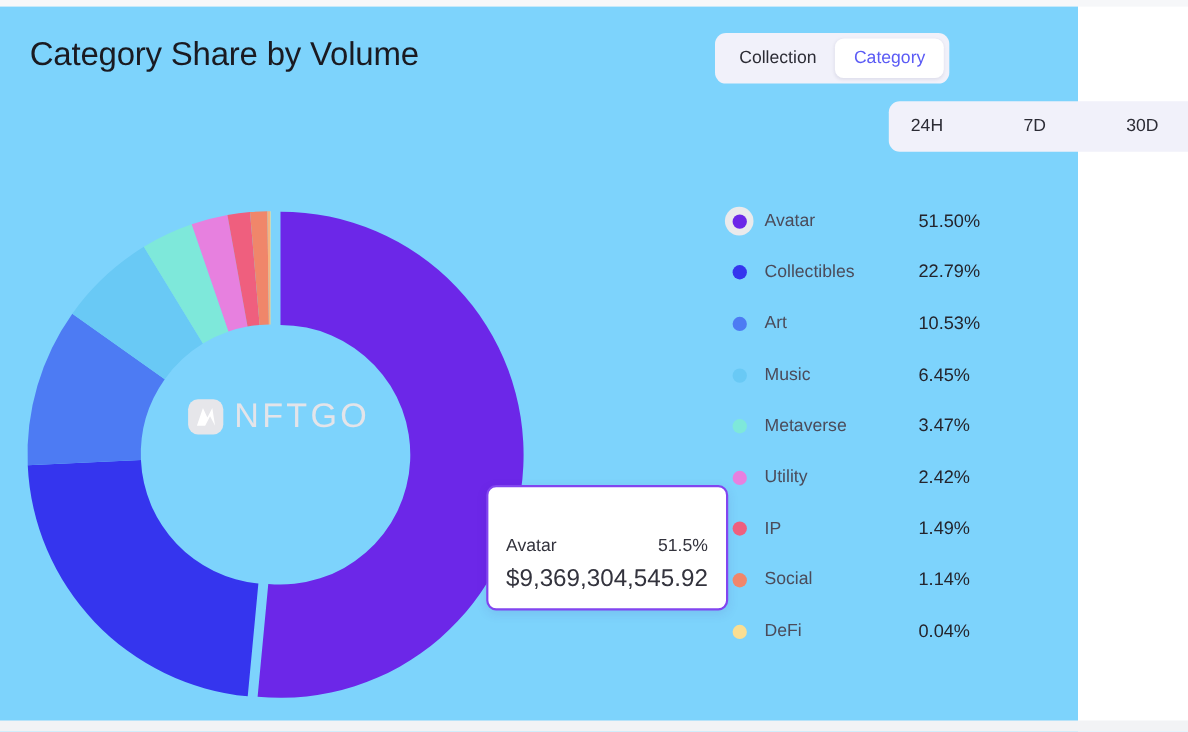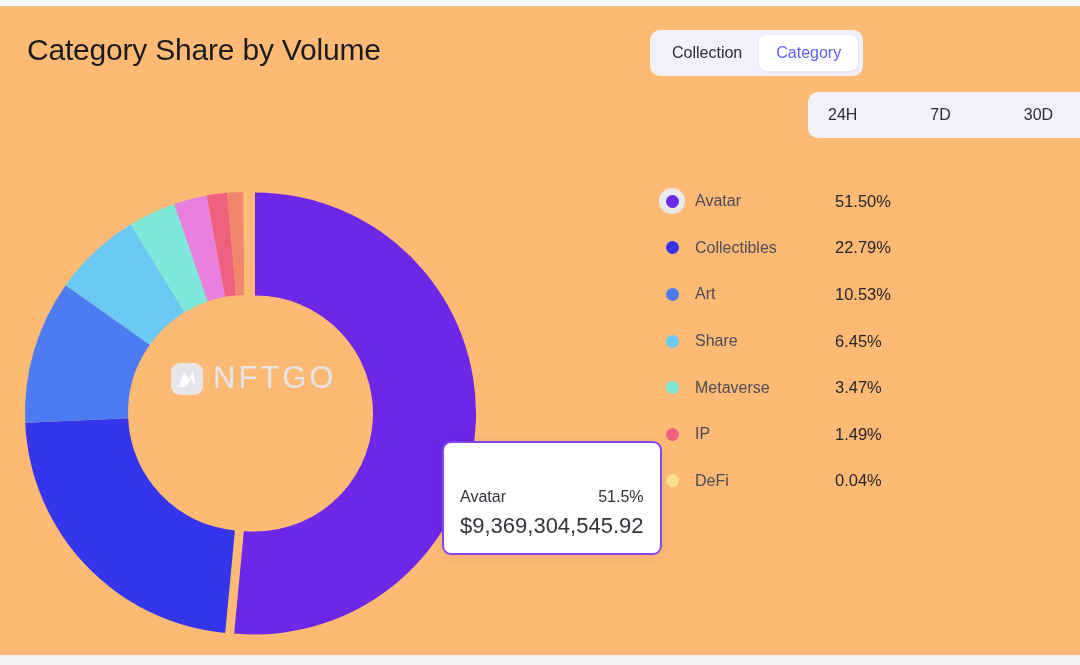--- a/index.html
+++ b/index.html
@@ -9,23 +9,23 @@
     padding: 0;
     width: 1080px;
     height: 665px;
     overflow: hidden;
     font-family: "Liberation Sans", sans-serif;
     background: #ffffff;
   }
 
   #app {
     position: relative;
-    width: 1080px;
+    width: 980px;
     height: 665px;
-    background: #fdba74;
+    background: #7dd3fc;
   }
 
   
   .edge-strip-top {
     position: absolute;
     top: 0; left: 0;
     width: 1080px; height: 6px;
     background: #f6f7f9;
   }
   .edge-strip-bottom {
@@ -233,39 +233,53 @@
         <div class="dot-holder">
           <div class="dot" style="background: rgb(77, 123, 243);"></div>
         </div>
         <span class="legend-label">Art</span>
         <span class="legend-pct">10.53%</span>
       </div>
       <div class="legend-row">
         <div class="dot-holder">
           <div class="dot" style="background: rgb(105, 201, 245);"></div>
         </div>
-        <span class="legend-label">Share</span>
+        <span class="legend-label">Music</span>
         <span class="legend-pct">6.45%</span>
       </div>
       <div class="legend-row">
         <div class="dot-holder">
           <div class="dot" style="background: rgb(126, 232, 218);"></div>
         </div>
         <span class="legend-label">Metaverse</span>
         <span class="legend-pct">3.47%</span>
       </div>
       <div class="legend-row">
         <div class="dot-holder">
+          <div class="dot" style="background: rgb(231, 128, 223);"></div>
+        </div>
+        <span class="legend-label">Utility</span>
+        <span class="legend-pct">2.42%</span>
+      </div>
+      <div class="legend-row">
+        <div class="dot-holder">
           <div class="dot" style="background: rgb(239, 95, 126);"></div>
         </div>
         <span class="legend-label">IP</span>
         <span class="legend-pct">1.49%</span>
       </div>
       <div class="legend-row">
         <div class="dot-holder">
+          <div class="dot" style="background: rgb(240, 134, 106);"></div>
+        </div>
+        <span class="legend-label">Social</span>
+        <span class="legend-pct">1.14%</span>
+      </div>
+      <div class="legend-row">
+        <div class="dot-holder">
           <div class="dot" style="background: rgb(250, 222, 146);"></div>
         </div>
         <span class="legend-label">DeFi</span>
         <span class="legend-pct">0.04%</span>
       </div>
     </div>
 
 </div>
 
 </body></html>

